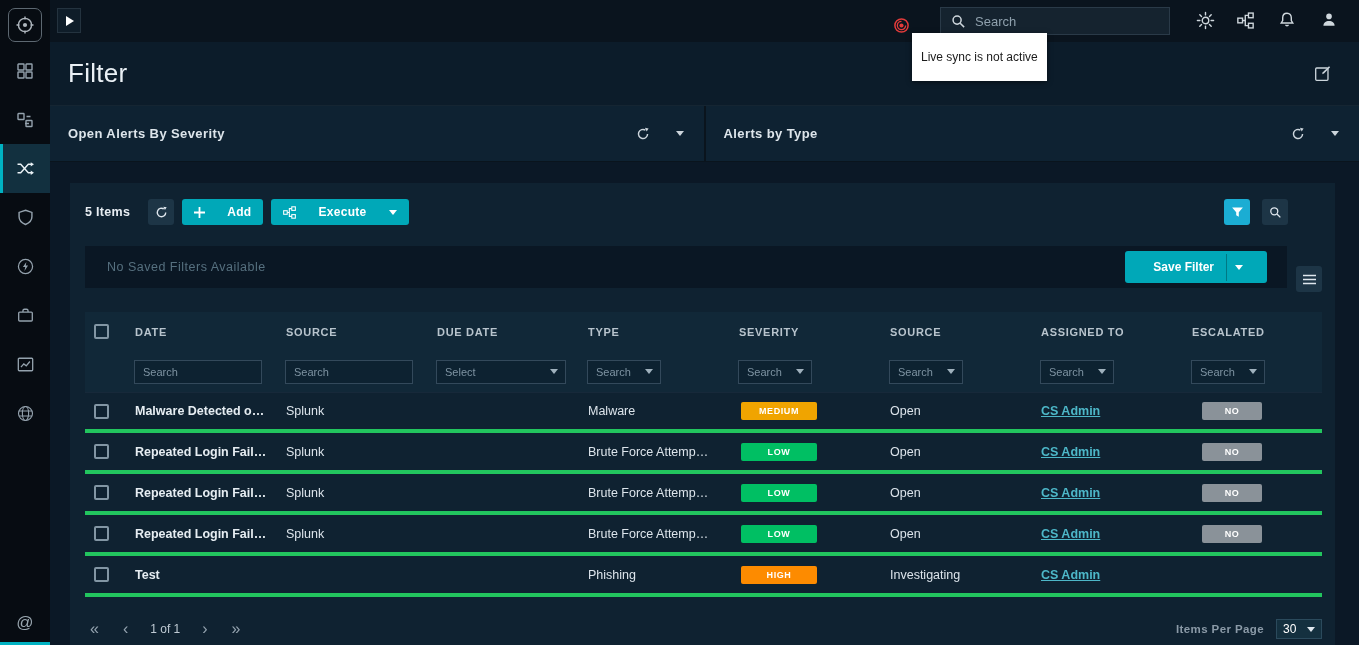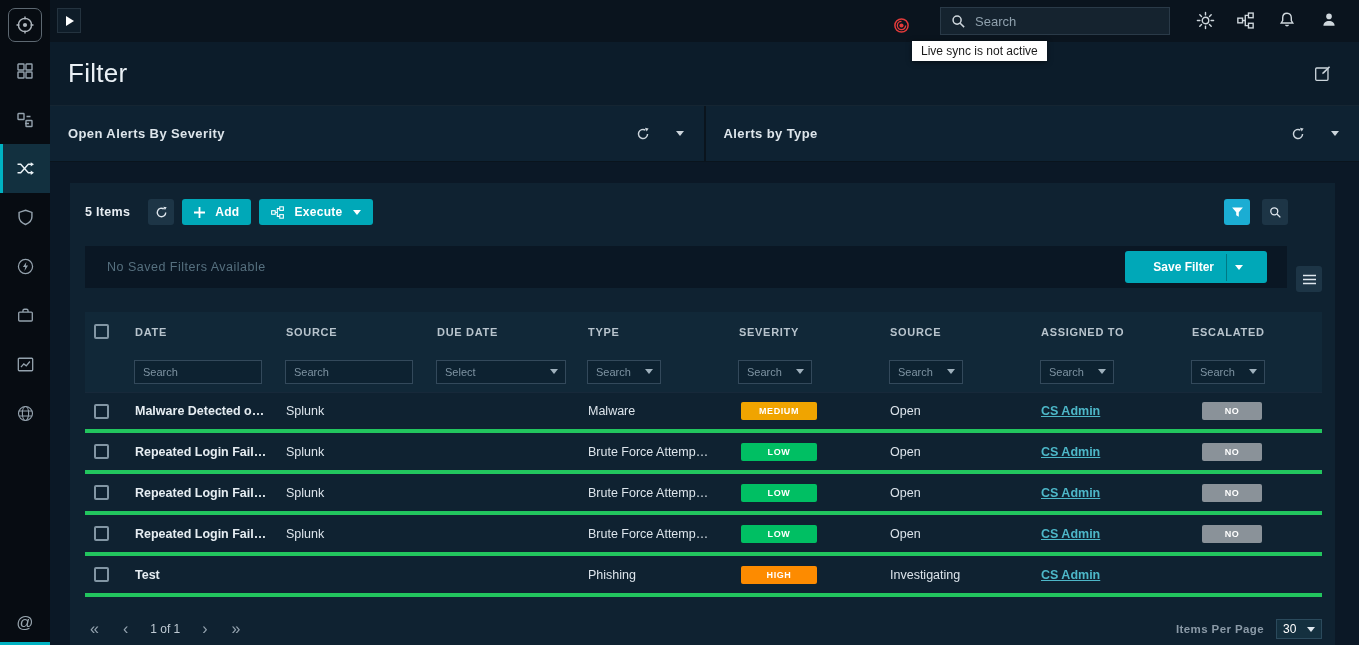--- a/index.html
+++ b/index.html
@@ -19,21 +19,21 @@
   .bottom-item { height:44px; width:100%; display:flex; align-items:center; justify-content:center; color:#9aa7b0; font-size:17px; cursor:pointer; }
 
   
   .main { flex:1; display:flex; flex-direction:column; position:relative; }
 
   
   .topbar { height:42px; background:#0a141e; position:relative; flex:none; z-index:10; }
   .play-btn { position:absolute; left:7px; top:8px; width:24px; height:25px; background:#0f1d29; border:1px solid #24333f; display:flex; align-items:center; justify-content:center; cursor:pointer; }
   .play-tri { width:0; height:0; border-left:8px solid #ffffff; border-top:5px solid transparent; border-bottom:5px solid transparent; margin-left:2px; }
   .live-sync { position:absolute; left:843px; top:17px; width:17px; height:17px; cursor:pointer; }
-  .tooltip { position:absolute; left:862px; top:41px; background:#ffffff; color:#1b1b1b; font-size:12px; padding:3px 9px; white-space:nowrap; box-shadow:0 1px 5px rgba(0,0,0,.5); z-index:30; }
+  .tooltip { position:absolute; left:862px; top:33px; background:#ffffff; color:#1b1b1b; font-size:12px; padding:17px 9px; white-space:nowrap; box-shadow:0 1px 5px rgba(0,0,0,.5); z-index:30; }
   .search-box { position:absolute; left:890px; top:7px; width:230px; height:28px; background:#15232f; border:1px solid #2a3a48; display:flex; align-items:center; padding:0 10px; gap:9px; }
   .search-box svg { flex:none; color:#cfd7dd; }
   .search-box input { background:transparent; border:none; outline:none; color:#dfe7ee; font-size:13px; width:100%; }
   .search-box input::placeholder { color:#8fa0ad; }
   .tb-icon { position:absolute; top:11px; color:#cfd7dd; cursor:pointer; }
 
   
   .page-header { height:64px; background:#0c1c2a; border-bottom:1px solid #152532; display:flex; align-items:center; padding:0 28px 0 18px; flex:none; }
   .page-title { font-size:26px; font-weight:400; color:#eaf0f5; letter-spacing:.3px; }
   .edit-btn { margin-left:auto; color:#ccd5dc; cursor:pointer; display:flex; }
@@ -46,21 +46,21 @@
   .panel-actions { margin-left:auto; display:flex; align-items:center; gap:26px; color:#ccd5dc; }
 
   
   .card { margin:21px 24px 0 20px; width:1265px; height:462px; background:#0f2231; padding-top:16px; }
 
   .toolbar { display:flex; align-items:center; padding:0 15px; gap:8px; height:26px; }
   .items-count { font-size:12.5px; font-weight:700; color:#e7edf2; letter-spacing:.3px; margin-right:10px; }
   .btn { border:none; cursor:pointer; display:flex; align-items:center; justify-content:center; border-radius:3px; font-family:inherit; }
   .btn-sq { width:26px; height:26px; }
   .btn-dark { background:#1d3546; color:#dfe7ee; }
-  .btn-teal { background:#00a8b8; color:#ffffff; height:26px; padding:0 12px; gap:10px; font-size:12px; font-weight:700; letter-spacing:.3px; }
+  .btn-teal { background:#00a8b8; color:#ffffff; height:26px; padding:0 12px; gap:22px; font-size:12px; font-weight:700; letter-spacing:.3px; }
   .btn-filter { background:#1badd3; color:#ffffff; }
   .toolbar .right { margin-left:auto; display:flex; gap:12px; margin-right:32px; }
 
   .caret { width:0; height:0; border-left:4px solid transparent; border-right:4px solid transparent; border-top:5px solid currentColor; display:inline-block; }
 
   .saved-wrap { display:flex; align-items:flex-start; padding:0 13px 0 15px; margin-top:21px; gap:9px; }
   .saved-filters { flex:1; height:42px; background:#0a1724; display:flex; align-items:center; padding:0 20px 0 22px; }
   .no-filters { font-size:12.5px; color:#56707f; letter-spacing:.5px; }
   .save-filter { margin-left:auto; height:27px; background:#00a8b8; color:#fff; border:none; border-radius:3px; display:flex; align-items:center; font-size:12px; font-weight:700; cursor:pointer; padding:16px; }
   .save-filter .lbl { padding:0 12px; }

